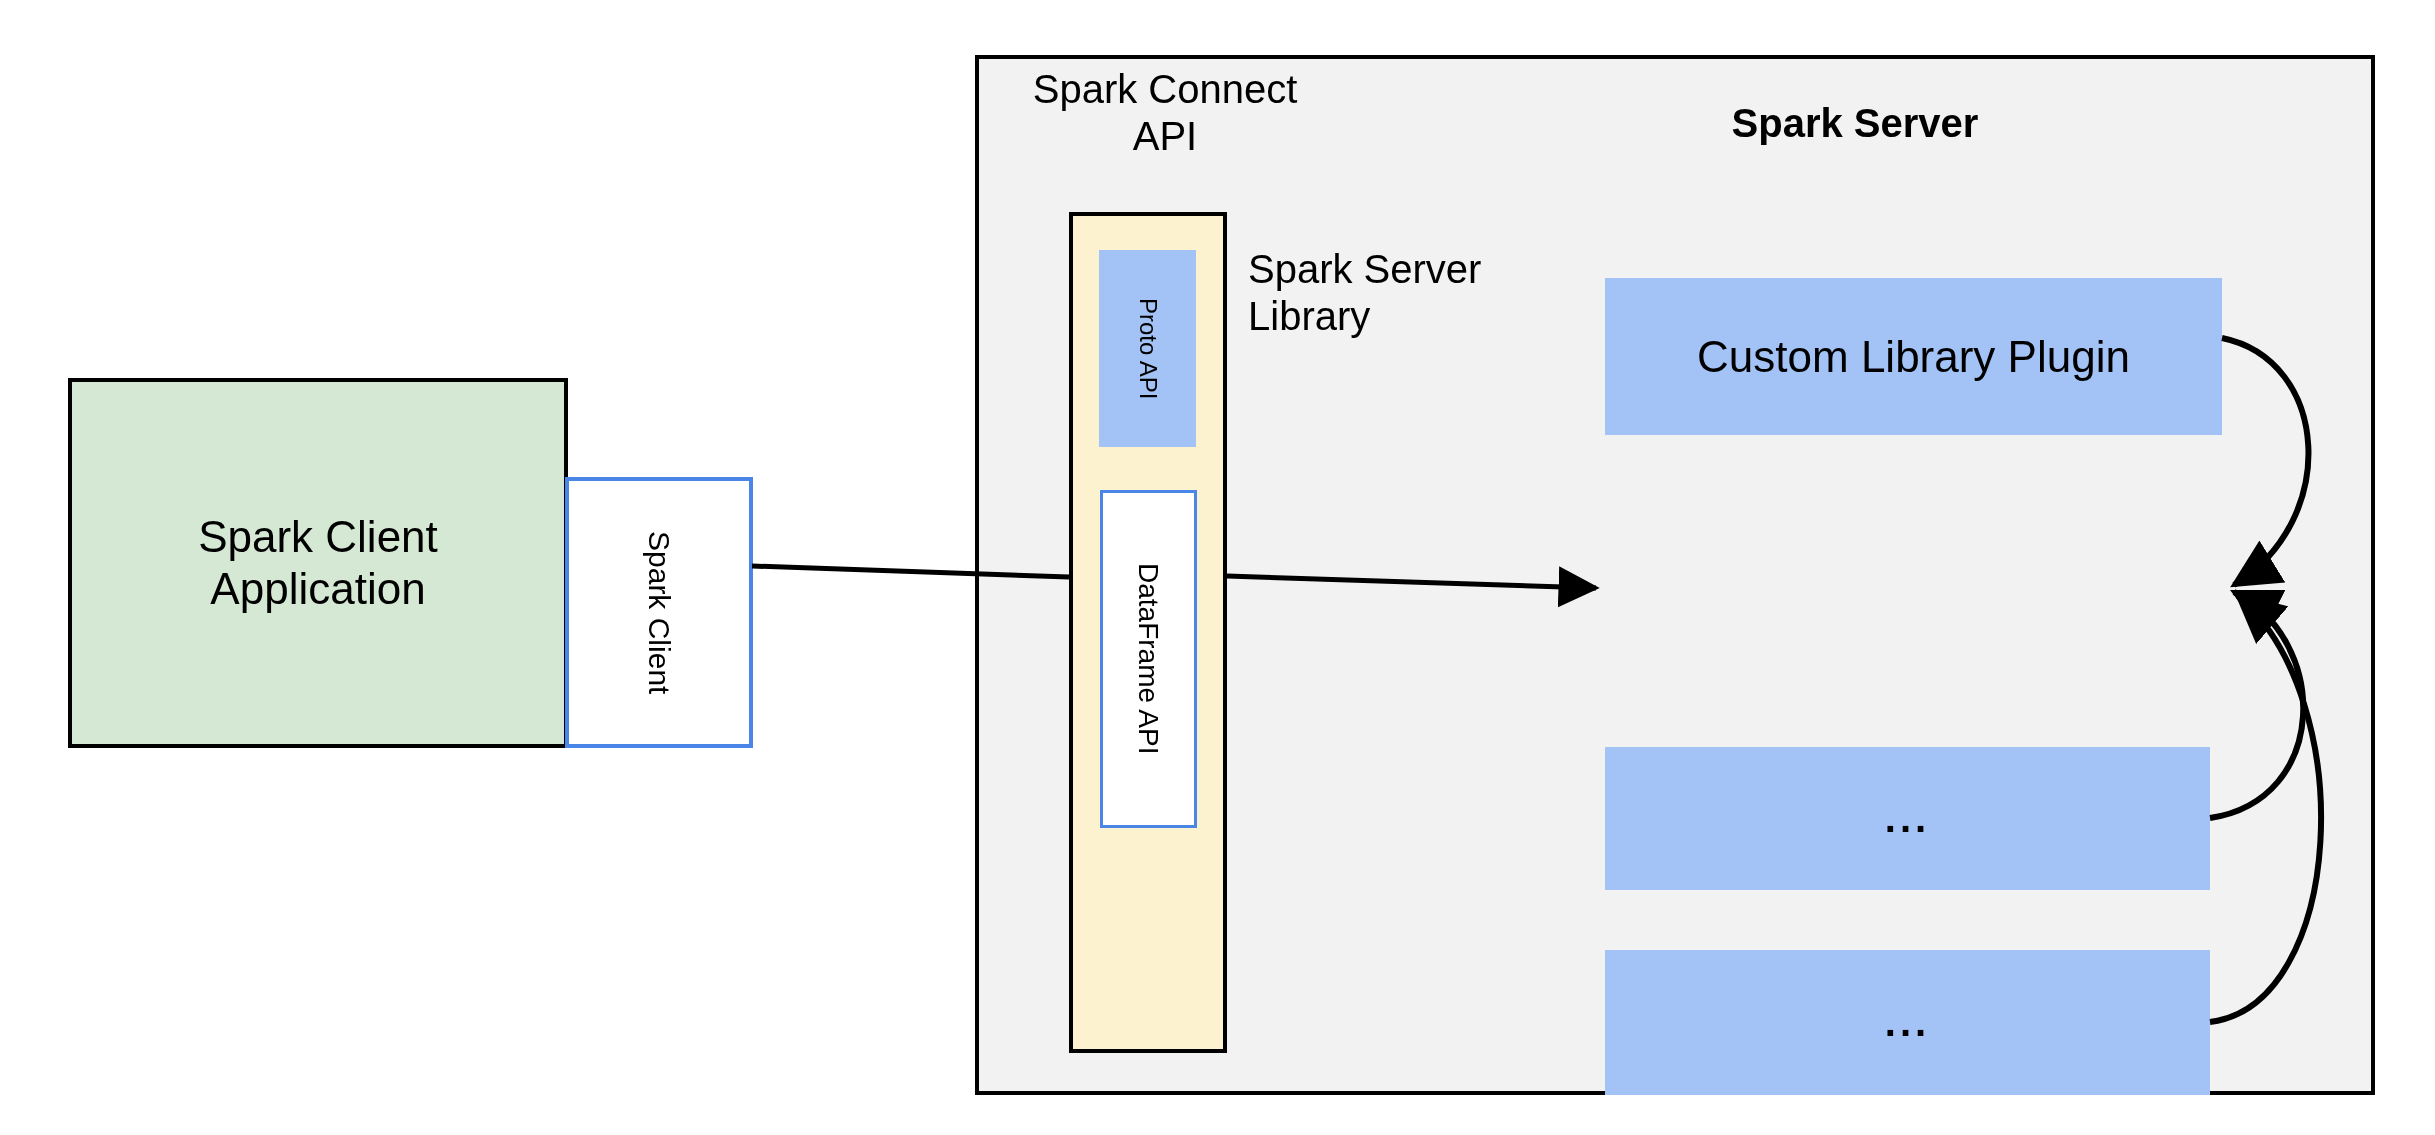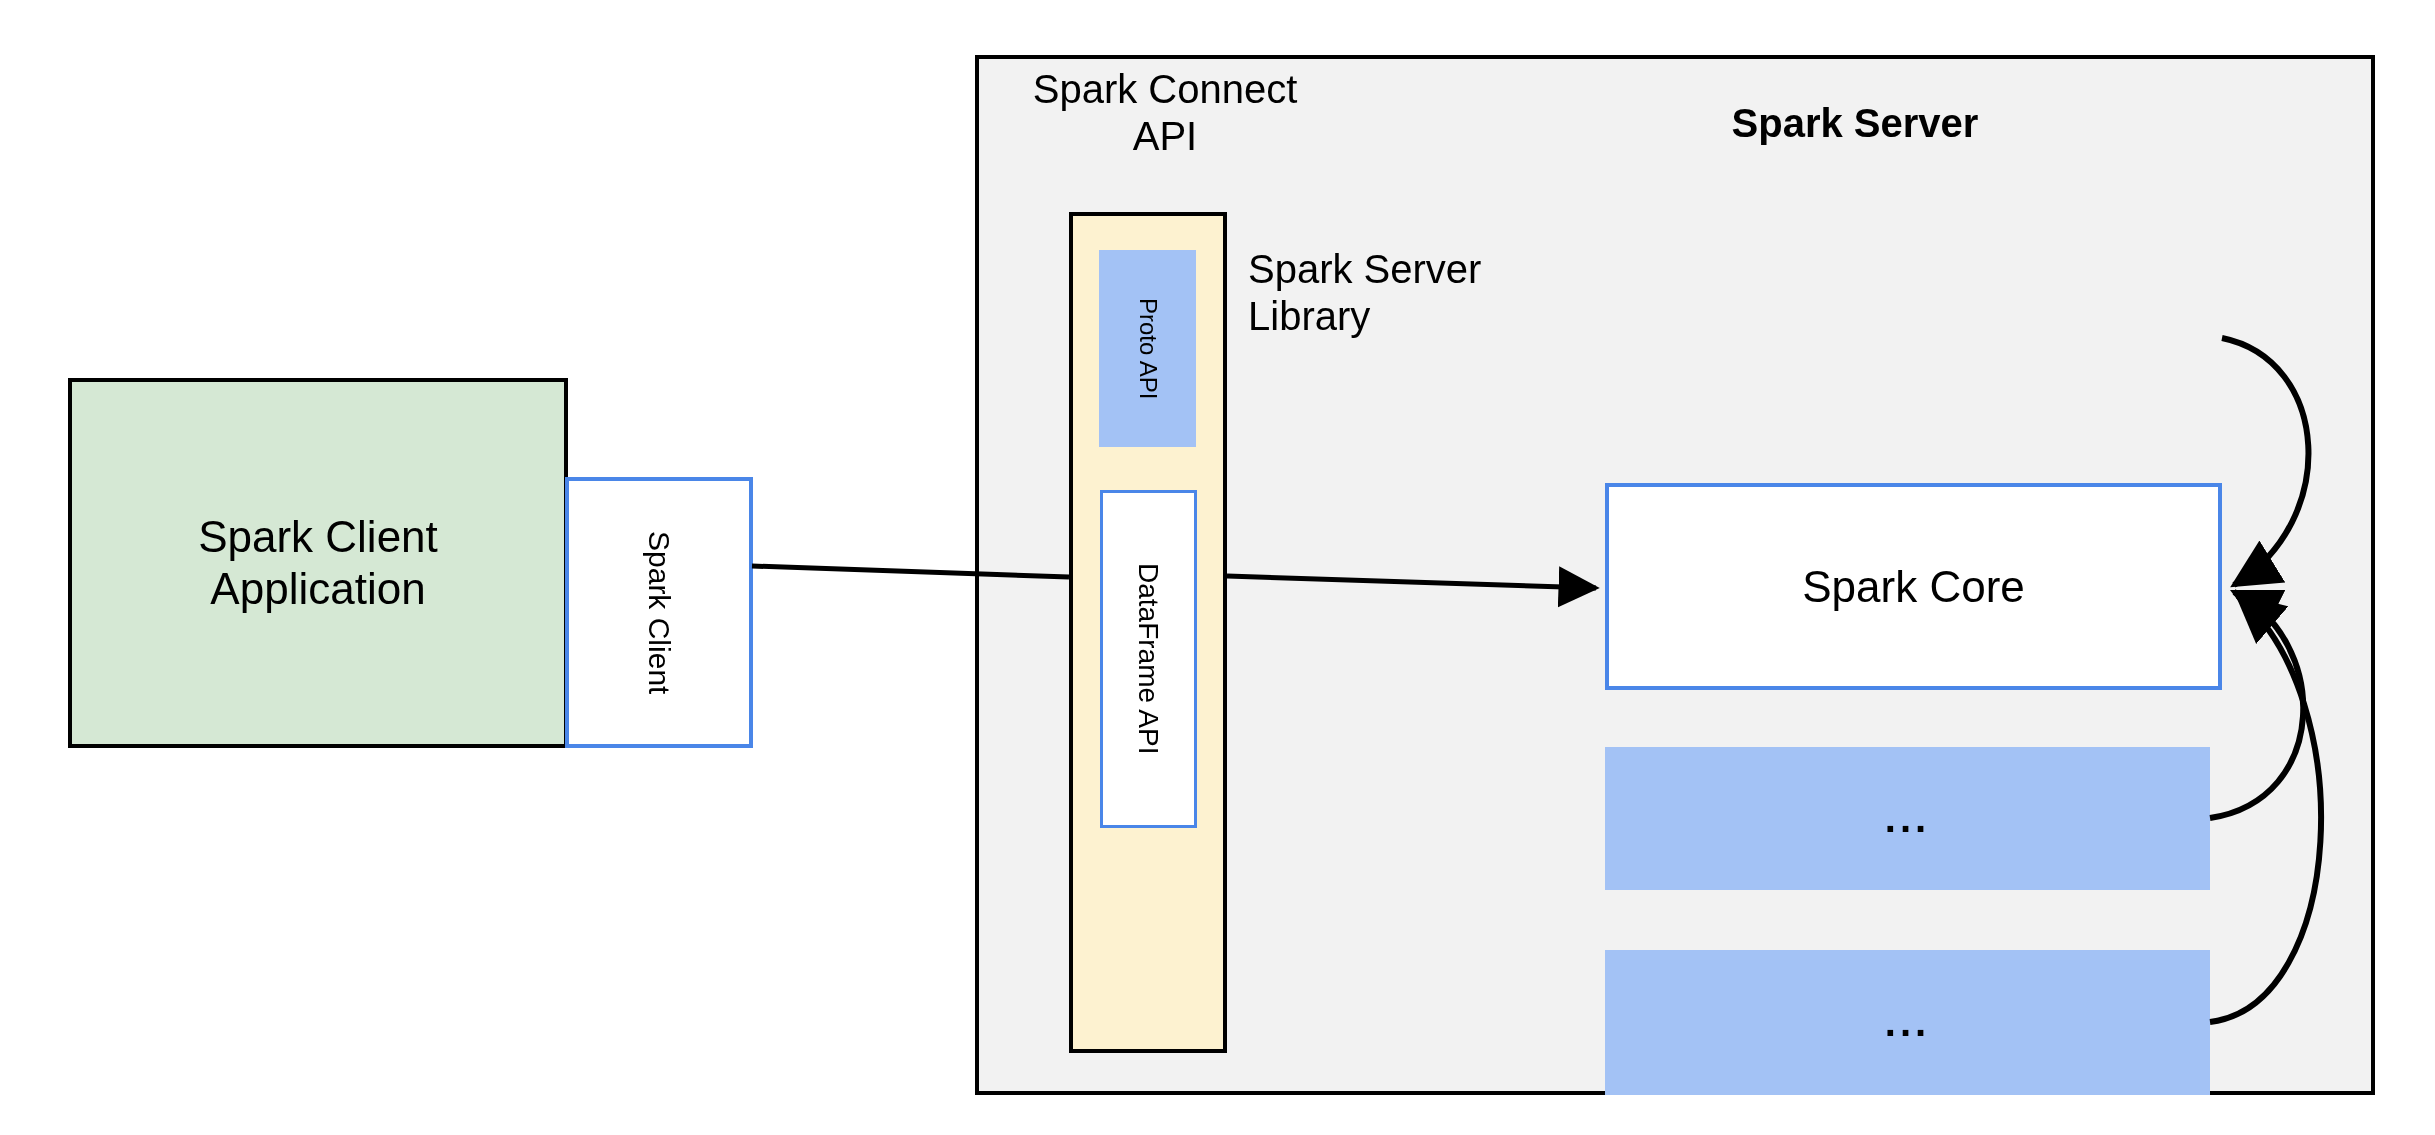--- a/index.html
+++ b/index.html
@@ -213,22 +213,22 @@
   <div class="box" id="spark-connect-api-column"></div>
 
   <div class="box" id="proto-api">
     <span class="vtext">Proto API</span>
   </div>
 
   <div class="box" id="dataframe-api">
     <span class="vtext">DataFrame API</span>
   </div>
 
-
-  <div class="box" id="spark-core">Spark Core</div>
+  <div class="box" id="custom-library-plugin">Custom Library Plugin</div>
+
 
   <div class="box" id="ellipsis-box-1">...</div>
 
   <div class="box" id="ellipsis-box-2">...</div>
 
   <svg id="connectors" viewBox="0 0 2435 1135" width="2435" height="1135">
     <defs>
       <marker id="arrow" viewBox="0 0 12 12" refX="10" refY="6" markerWidth="9" markerHeight="9" orient="auto-start-reverse">
         <path d="M 0 0.5 L 11 6 L 0 11.5 z" fill="#000000"></path>
       </marker>

